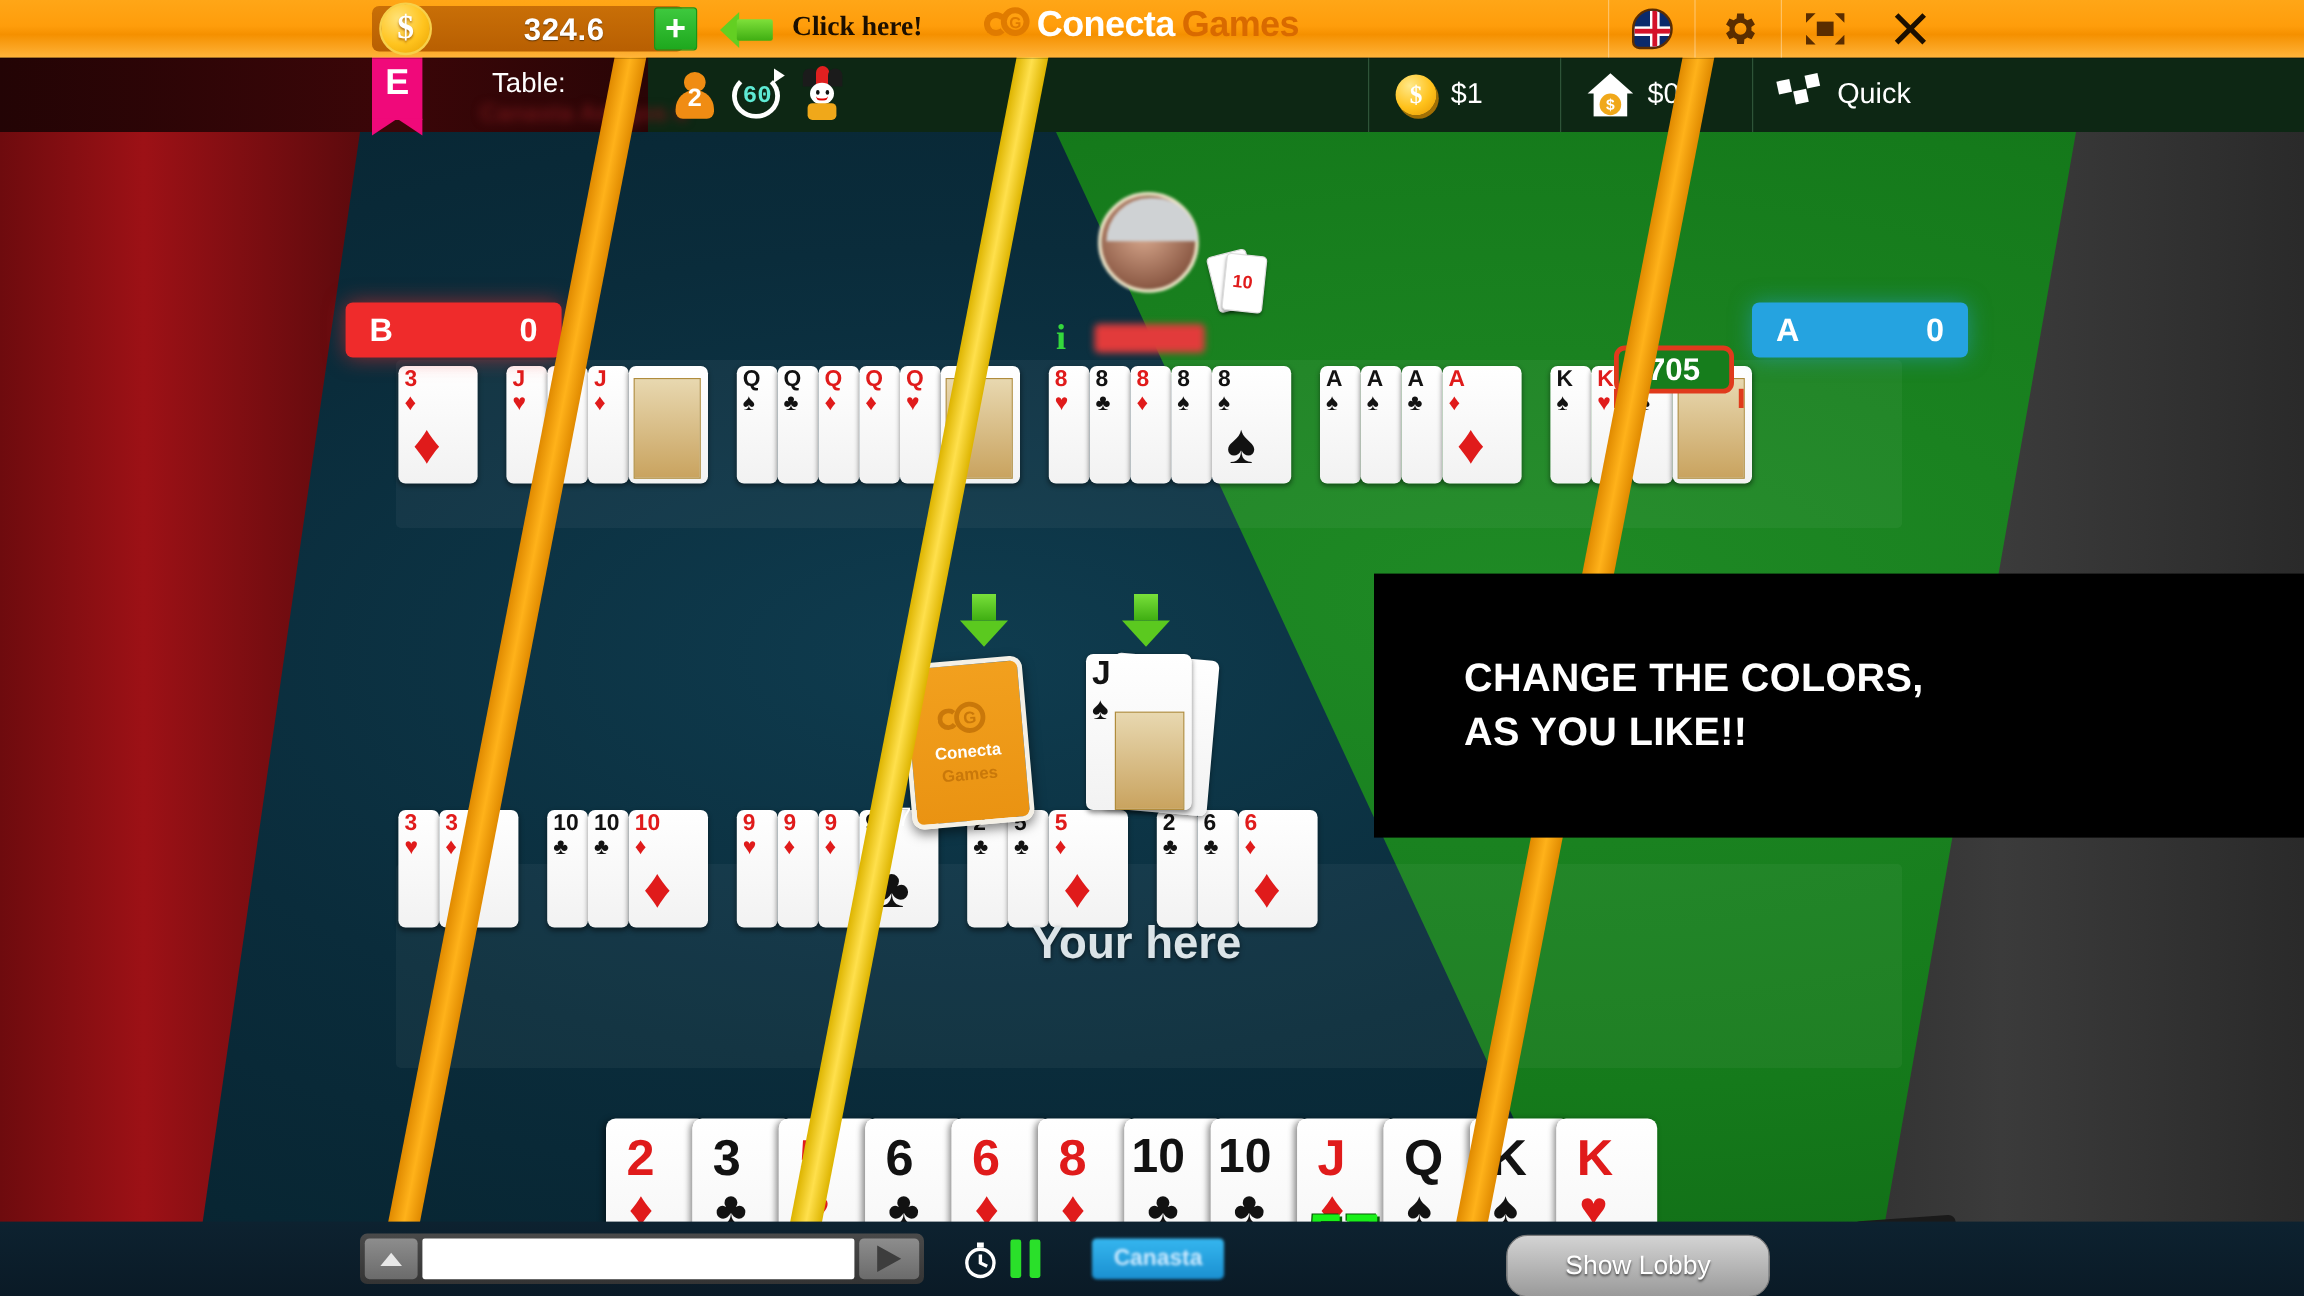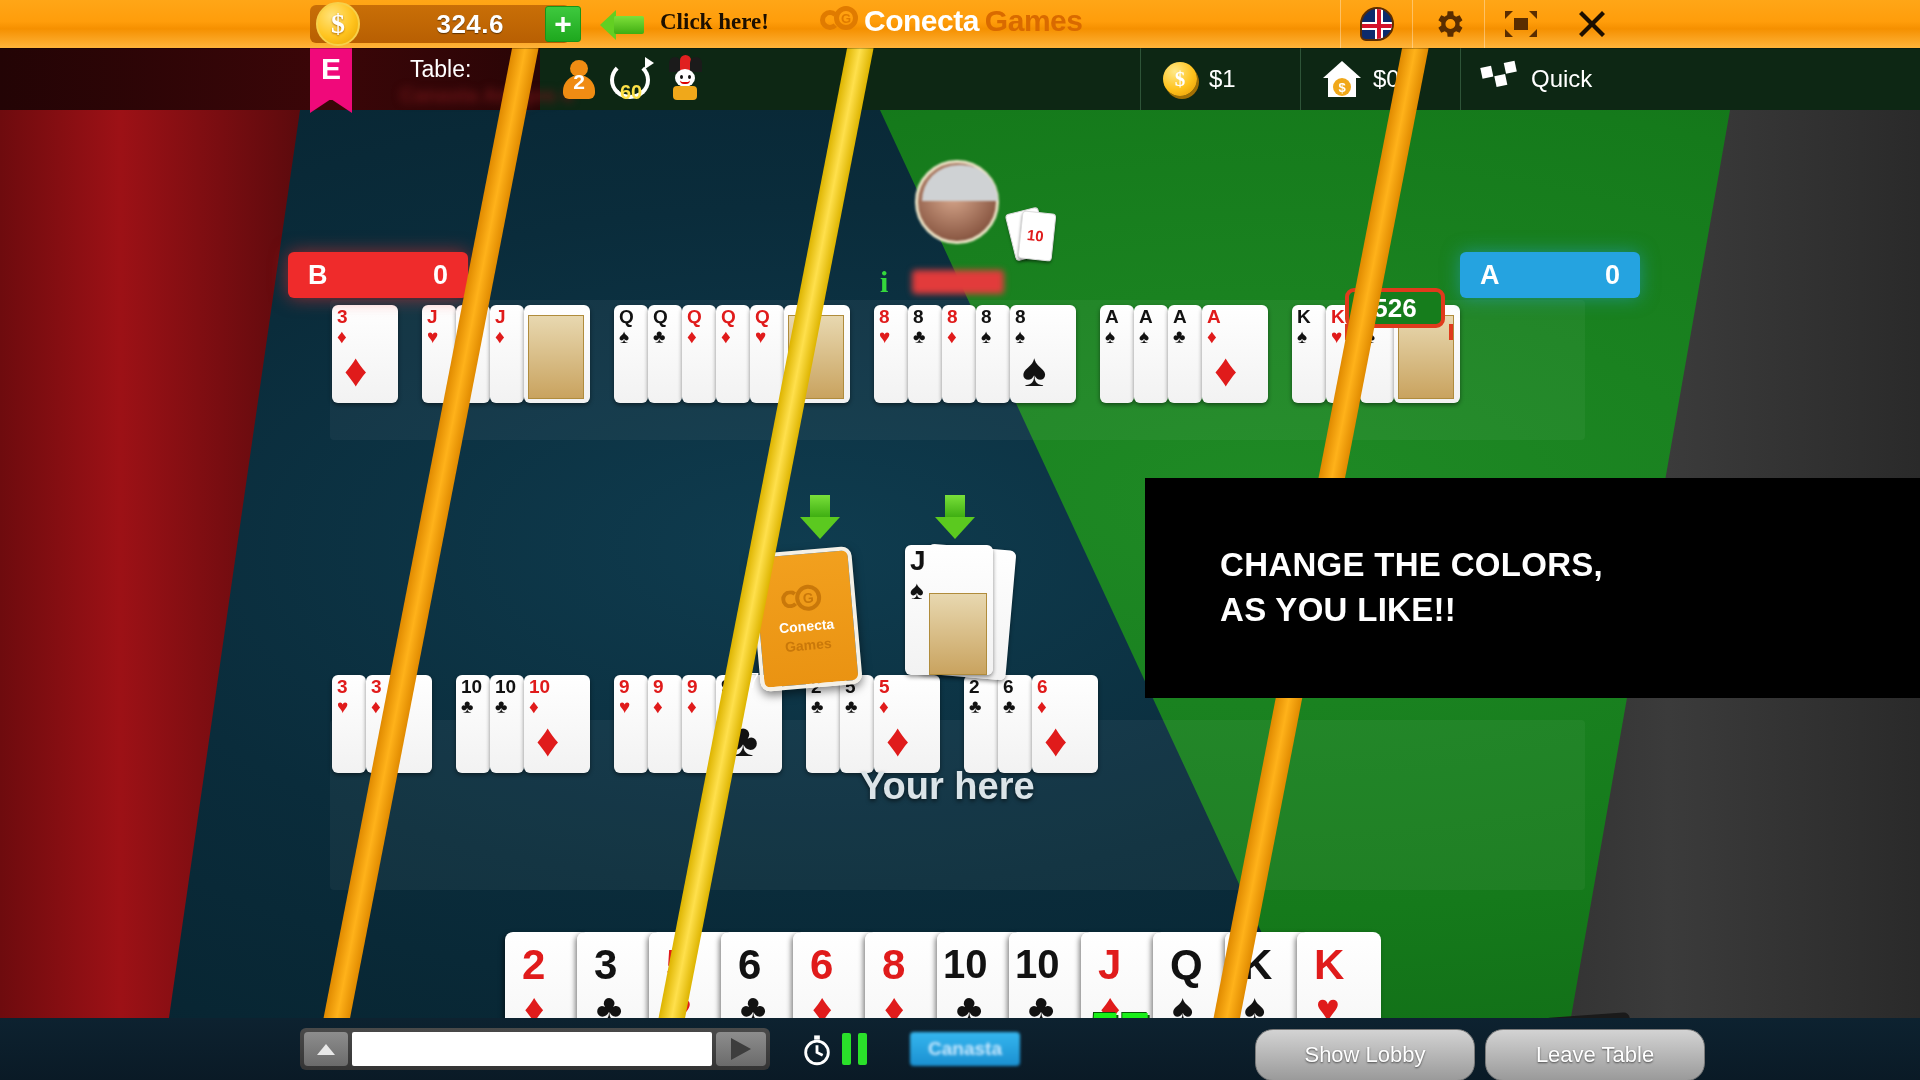--- a/index.html
+++ b/index.html
@@ -84,21 +84,21 @@
   .seg { position:absolute; top:0; height:62px; display:flex; align-items:center;
      gap:12px; padding:0 22px; border-left:1px solid #2e5438;}
   .seg .val { color:#fff; font-size:24px; }
   .player-chip{ width:34px;height:38px;position:relative;}
   .player-chip .head{position:absolute;left:8px;top:0;width:18px;height:17px;border-radius:50%;background:#f08c13;}
   .player-chip .body{position:absolute;left:1px;top:15px;width:32px;height:24px;border-radius:16px 16px 6px 6px;background:#f08c13;}
   .player-chip .num{position:absolute;left:0;top:10px;width:34px;text-align:center;color:#fff;font-size:21px;font-weight:bold;}
   .timer60{ width:46px;height:44px; position:relative;}
   .timer60 .ring{position:absolute;left:2px;top:4px;width:40px;height:38px;border:4px solid #fff;border-radius:50%;border-top-color:transparent;}
   .timer60 .tip{position:absolute;right:0px;top:0px;width:0;height:0;border-left:9px solid #fff;border-top:6px solid transparent;border-bottom:6px solid transparent;}
-  .timer60 .n{position:absolute;left:0;top:24px;width:46px;text-align:center;color:#fde047;font-size:20px;font-weight:bold;}
+  .timer60 .n{position:absolute;left:0;top:12px;width:46px;text-align:center;color:#5eead4;font-size:20px;font-weight:bold;font-family:Liberation Mono, monospace;}
   .joker{ width:38px;height:44px;position:relative;}
   .joker .hat{position:absolute;left:3px;top:0;width:32px;height:16px;}
   .joker .hl{position:absolute;left:0;top:0;width:12px;height:15px;background:#1b1b1b;border-radius:8px 8px 0 0;}
   .joker .hc{position:absolute;left:11px;top:-2px;width:11px;height:15px;background:#e02020;border-radius:6px 6px 0 0;}
   .joker .hr2{position:absolute;left:21px;top:0;width:12px;height:15px;background:#1b1b1b;border-radius:8px 8px 0 0;}
   .joker .face{position:absolute;left:9px;top:12px;width:20px;height:18px;border-radius:50%;background:#fff;}
   .joker .eye{position:absolute;width:3px;height:4px;background:#111;border-radius:50%;}
   .joker .mouth{position:absolute;left:14px;top:23px;width:10px;height:4px;border-bottom:2px solid #d00;border-radius:0 0 8px 8px;}
   .joker .torso{position:absolute;left:7px;top:29px;width:24px;height:14px;background:#f0a81a;border-radius:4px;}
   .coin-stack{width:34px;height:34px;border-radius:50%;
@@ -412,21 +412,21 @@
     <div class="your-turn">Your here</div>
 
     <div class="score-pill score-b">
       <span>B</span>
       <span>0</span>
     </div>
     <div class="score-pill score-a">
       <span>A</span>
       <span>0</span>
     </div>
-    <div class="bubble705">526</div>
+    <div class="bubble705">705</div>
 
     <div id="melds-top">
         <div class="meld" style="left: 332px; top: 195px;">
           <div class="card" style="left: 0px; width: 66px; height: 98px;">
             <span class="r red" style="font-size:19px;">3</span>
             <span class="s red" style="font-size:19px;top:22px;">♦</span>
             <span class="big-suit red" style="left:12px;top:42px;">♦</span>
           </div>
         </div>
         <div class="meld" style="left: 422px; top: 195px;">
@@ -695,15 +695,14 @@
         <rect x="10" y="1" width="4" height="3" fill="#fff"></rect>
         <path d="M12 8 L12 13 L16 15" fill="none" stroke="#fff" stroke-width="2"></path>
       </svg>
     </div>
     <div class="bars">
         <i></i>
         <i></i>
       </div>
     <div class="canasta-btn">Canasta</div>
     <div class="btm-btn btn-lobby">Show Lobby</div>
-    <div class="btm-btn btn-leave">Leave Table</div>
   </div>
 </div>
 
 </body></html>

